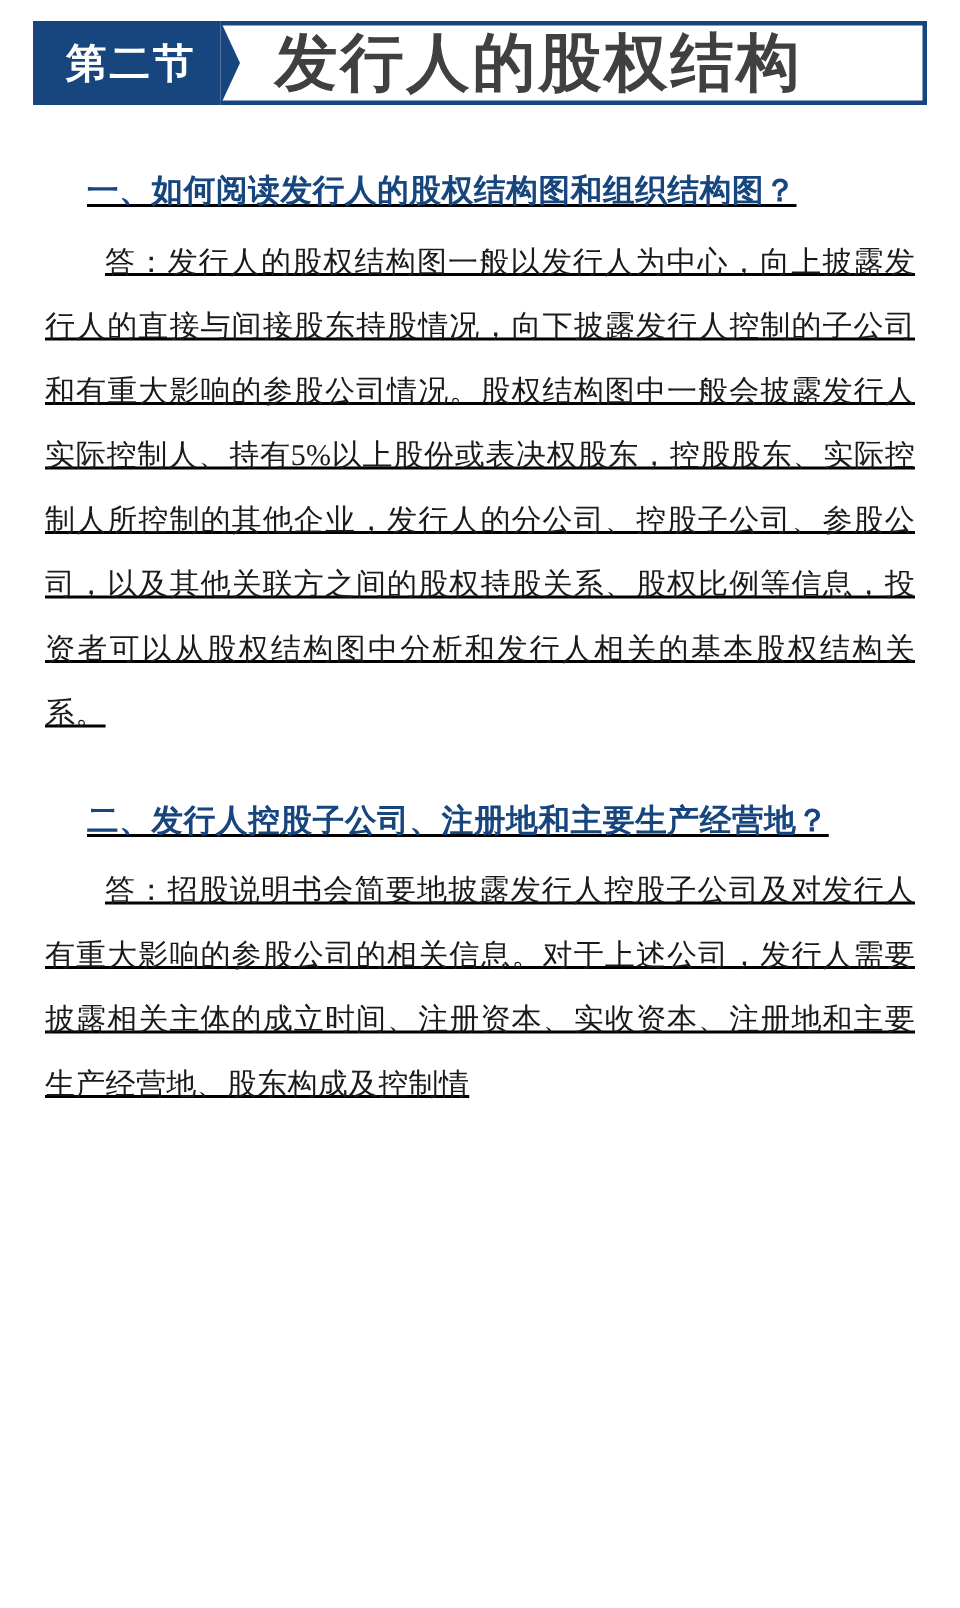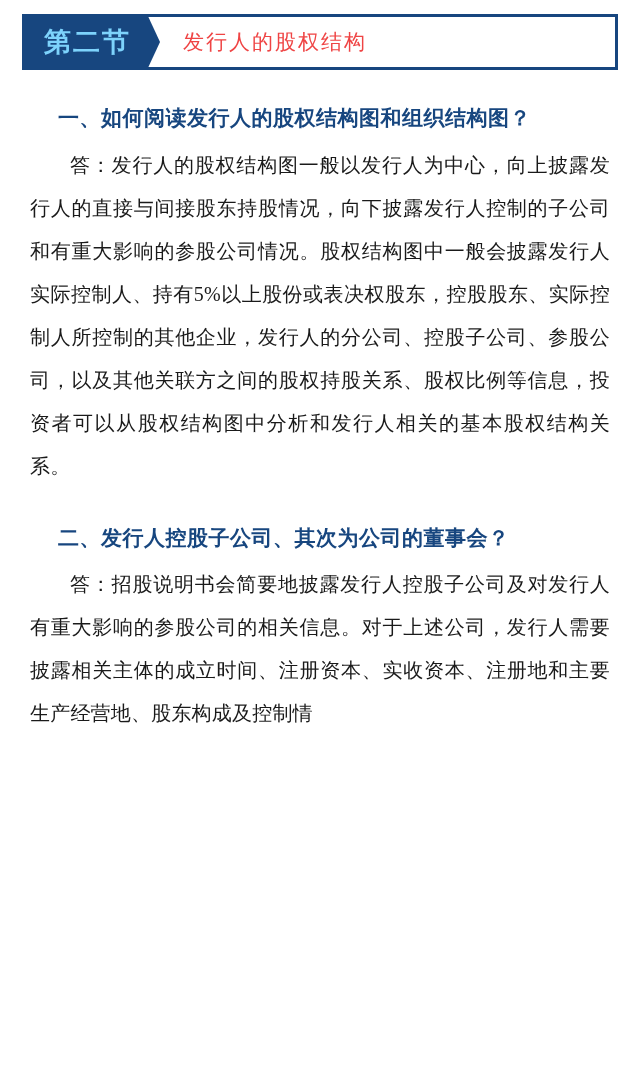--- a/index.html
+++ b/index.html
@@ -25,21 +25,21 @@
   .header {
     position: relative;
     margin: 14px 22px 0 22px;
     height: 62px;
     display: flex;
     align-items: stretch;
   }
   .header-tag {
     position: relative;
     background: #17467f;
-    color: #7dd3fc;
+    color: #ffffff;
     font-family: "Liberation Sans", "DejaVu Sans", sans-serif;
     font-weight: bold;
     font-size: 27px;
     letter-spacing: 2px;
     display: flex;
     align-items: center;
     justify-content: center;
     padding: 0 16px 0 22px;
     min-width: 118px;
     height: 56px;
@@ -62,31 +62,32 @@
     display: flex;
     align-items: center;
     border-top: 3px solid #17467f;
     border-bottom: 3px solid #17467f;
     border-right: 3px solid #17467f;
     height: 56px;
     box-sizing: border-box;
     padding-left: 36px;
   }
   .header-title {
-    color: #ef4444;
+    color: #404040;
     font-family: "Liberation Sans", "DejaVu Sans", sans-serif;
-    font-weight: normal;
-    font-size: 21px;
+    font-weight: bold;
+    font-size: 42px;
     letter-spacing: 2px;
     white-space: nowrap;
   }
 
   
   .content {
-    margin: 26px 30px 0 30px;
+    margin: 36px 30px 0 30px;
+    text-decoration: underline;
   }
   .q-heading {
     color: #17467f;
     font-family: "Liberation Sans", "DejaVu Sans", sans-serif;
     font-weight: bold;
     font-size: 21px;
     line-height: 1.5;
     margin: 0 0 10px 0;
     padding-left: 28px;
     letter-spacing: 0.5px;
@@ -119,17 +120,17 @@
     </div>
     <div class="header-title-wrap">
       <span class="header-title">发行人的股权结构</span>
     </div>
   </div>
 
   <div class="content">
     <h2 class="q-heading">一、如何阅读发行人的股权结构图和组织结构图？</h2>
     <p class="para">答：发行人的股权结构图一般以发行人为中心，向上披露发行人的直接与间接股东持股情况，向下披露发行人控制的子公司和有重大影响的参股公司情况。股权结构图中一般会披露发行人实际控制人、持有5%以上股份或表决权股东，控股股东、实际控制人所控制的其他企业，发行人的分公司、控股子公司、参股公司，以及其他关联方之间的股权持股关系、股权比例等信息，投资者可以从股权结构图中分析和发行人相关的基本股权结构关系。</p>
 
-    <h2 class="q-heading second">二、发行人控股子公司、其次为公司的董事会？</h2>
+    <h2 class="q-heading second">二、发行人控股子公司、注册地和主要生产经营地？</h2>
     <p class="para">答：招股说明书会简要地披露发行人控股子公司及对发行人有重大影响的参股公司的相关信息。对于上述公司，发行人需要披露相关主体的成立时间、注册资本、实收资本、注册地和主要生产经营地、股东构成及控制情</p>
   </div>
 
 </div>
 
 </body></html>

